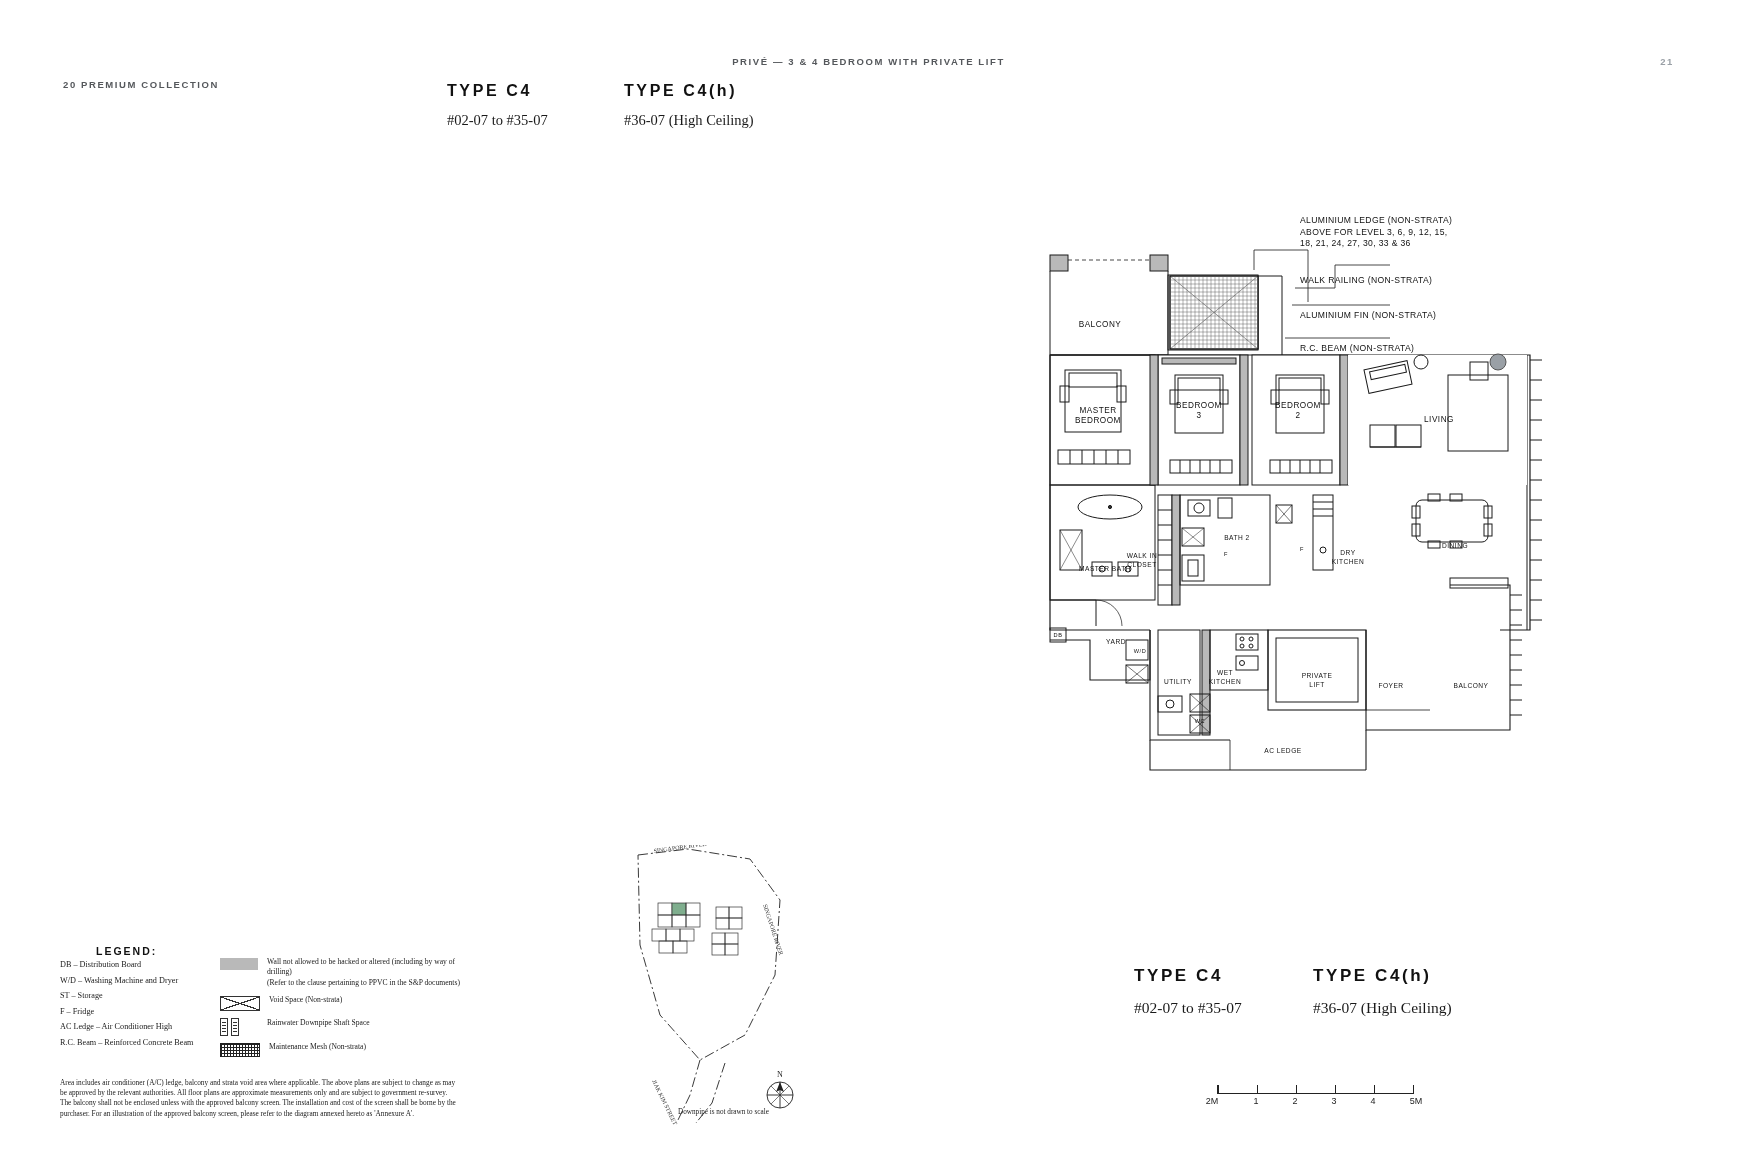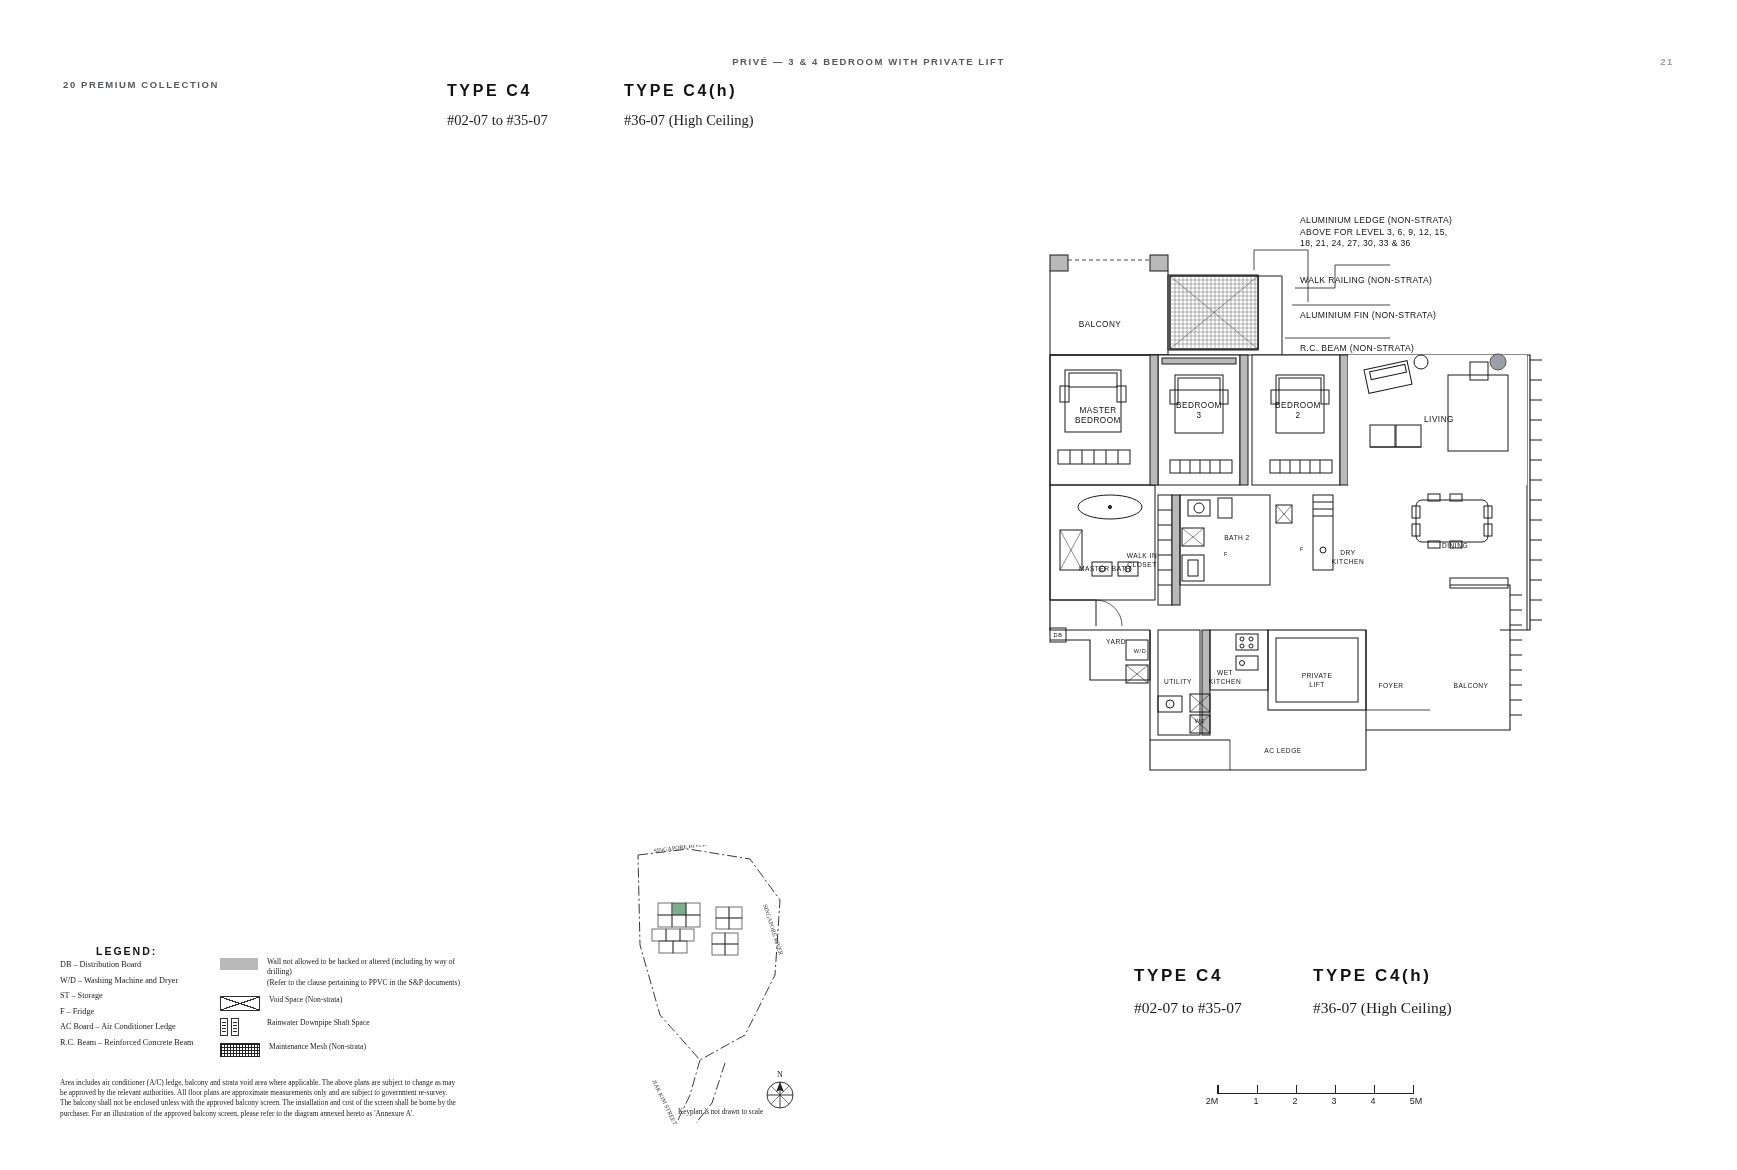--- a/index.html
+++ b/index.html
@@ -311,21 +311,21 @@
   </div>
 
   <div class="legend">
     <div class="ltitle">LEGEND:</div>
     <div class="cols">
       <div class="col1">
         <div class="abbr">DB – Distribution Board</div>
         <div class="abbr">W/D – Washing Machine and Dryer</div>
         <div class="abbr">ST – Storage</div>
         <div class="abbr">F – Fridge</div>
-        <div class="abbr">AC Board – Air Conditioner Ledge</div>
+        <div class="abbr">AC Ledge – Air Conditioner High</div>
         <div class="abbr">R.C. Beam – Reinforced Concrete Beam</div>
       </div>
       <div class="col2">
         <div class="lg-row">
           <div class="lg-swatch sw-grey"></div>
           <div class="lg-txt" style="white-space:pre-line">Wall not allowed to be hacked or altered (including by way of drilling)
 (Refer to the clause pertaining to PPVC in the S&amp;P documents)</div>
         </div>
         <div class="lg-row">
           <div class="lg-swatch sw-void"></div>
@@ -385,21 +385,21 @@
       </g>
       <g>
         <circle cx="150" cy="250" r="13" fill="none" stroke="#222" stroke-width="0.9"></circle>
         <path d="M150 237 L150 263 M137 250 L163 250" stroke="#222" stroke-width="0.9"></path>
         <path d="M141 241 L159 259 M159 241 L141 259" stroke="#222" stroke-width="0.6"></path>
         <path d="M150 237 L154 247 L150 245 L146 247 Z" fill="#222"></path>
         <text x="150" y="232" text-anchor="middle" font-family="Liberation Serif, serif" font-size="8" fill="#222">N</text>
       </g>
     </svg>
   </div>
-  <div class="kp-note">Keyplan is not drawn to scale</div>
+  <div class="kp-note">Downpipe is not drawn to scale</div>
 
   <div class="scalewrap">
     <div class="scalebar">
       <div class="base"></div>
       <div class="tick" style="left:0px;"></div>
       <div class="tick" style="left:39px;"></div>
       <div class="tick" style="left:78px;"></div>
       <div class="tick" style="left:117px;"></div>
       <div class="tick" style="left:156px;"></div>
       <div class="tick" style="left:195px;"></div>

